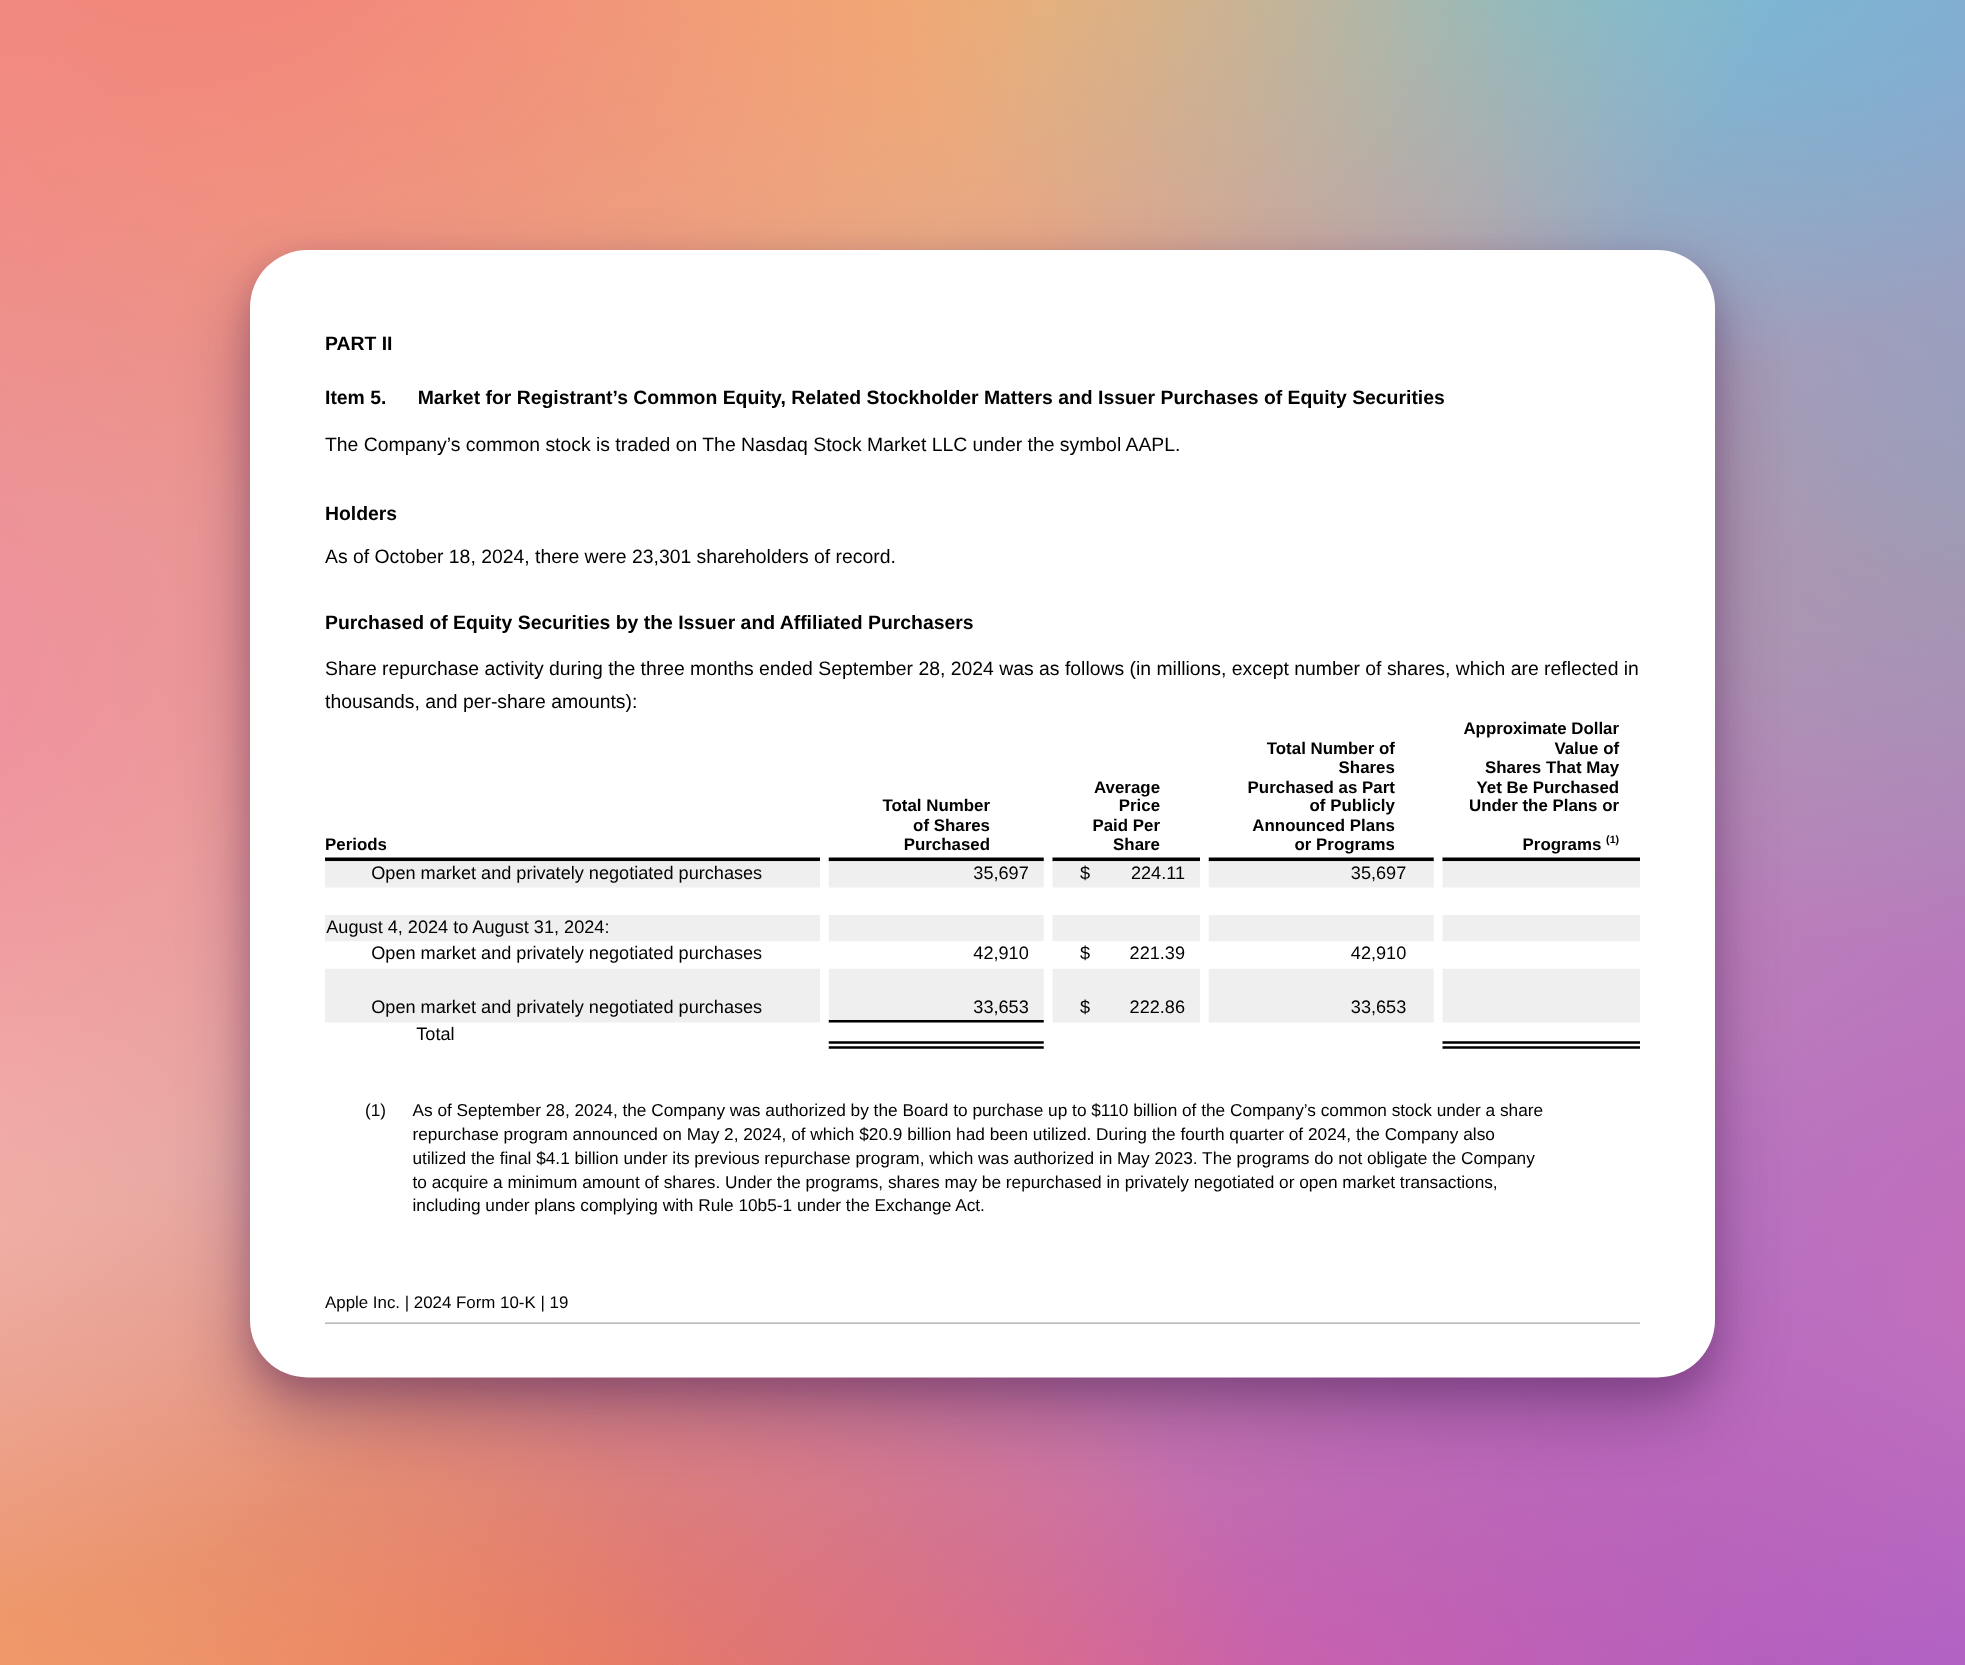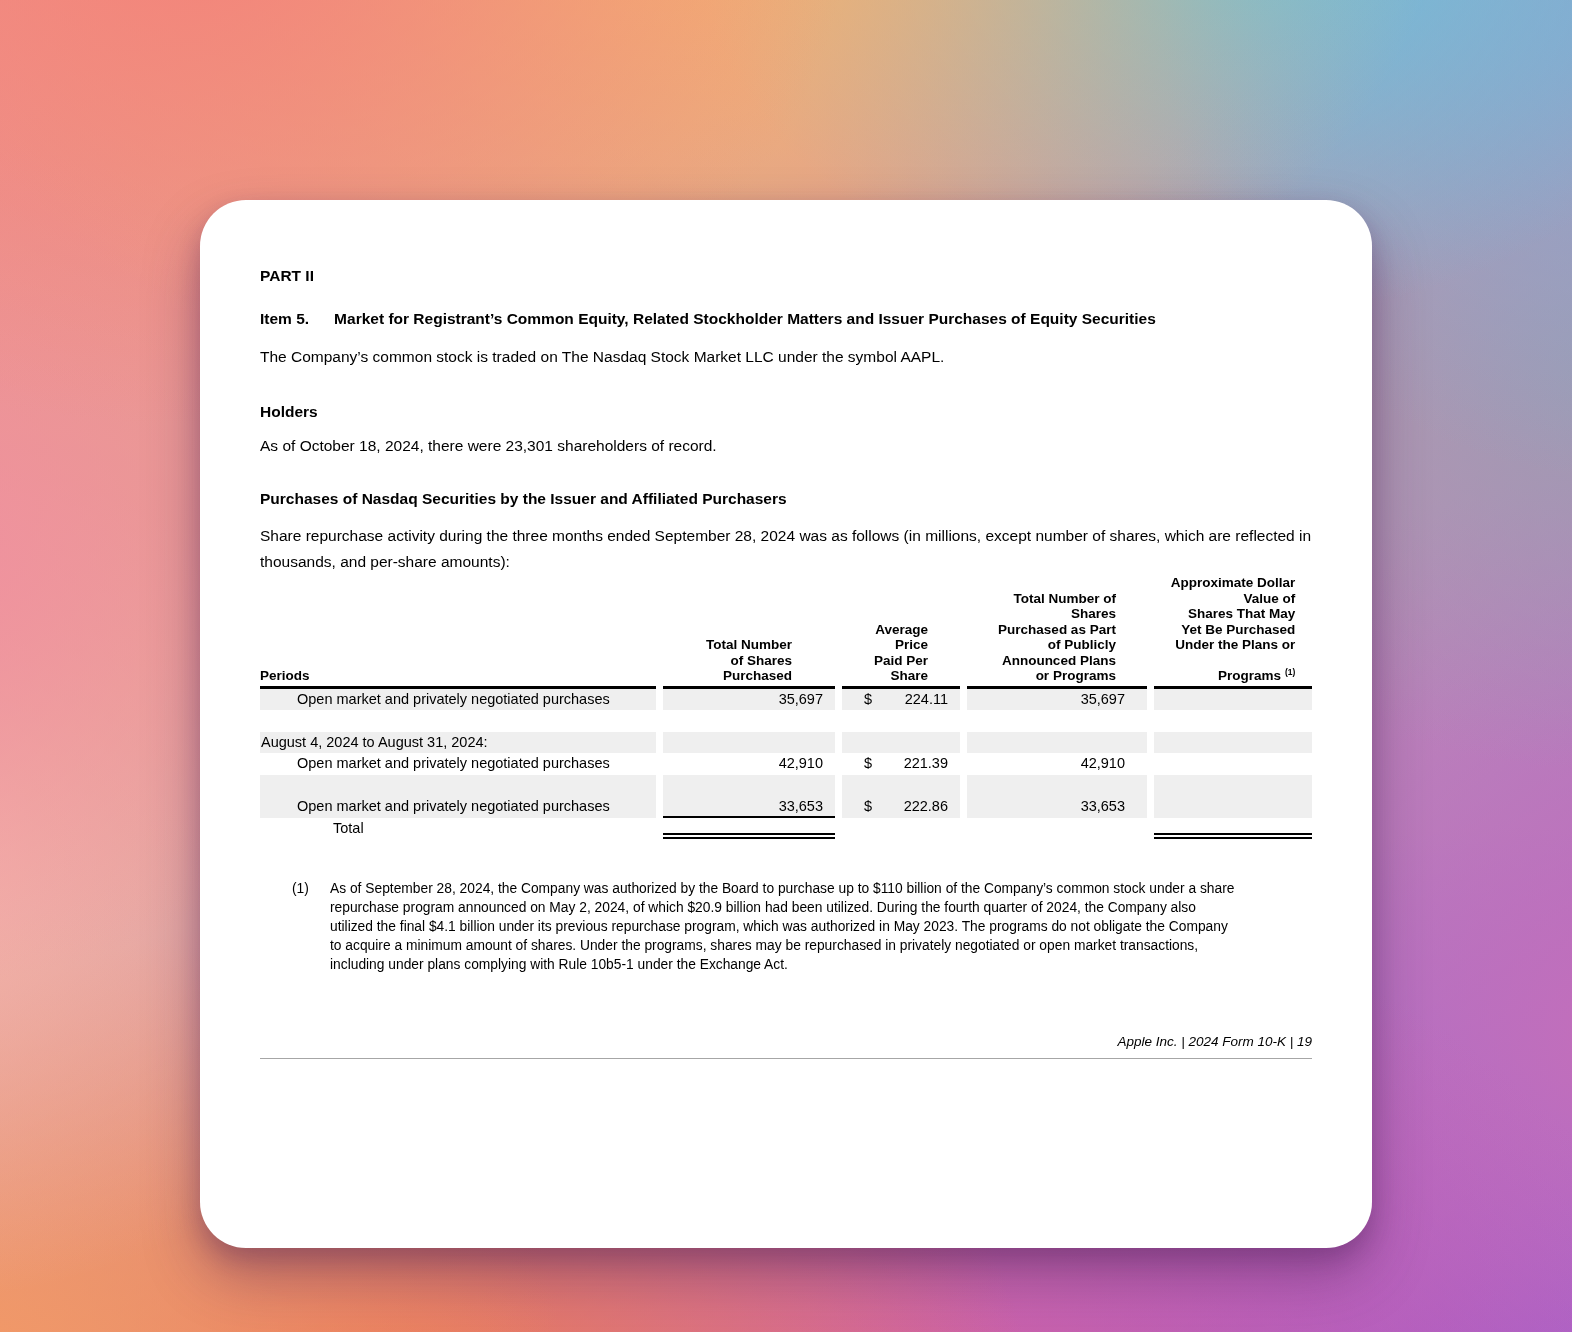--- a/index.html
+++ b/index.html
@@ -21,21 +21,21 @@
       radial-gradient(36% 32% at -8% 66%,  #f6b4ae 0%, rgba(246,180,174,0) 100%),
       radial-gradient(40% 36% at -4% 104%, #f49a64 0%, rgba(244,154,100,0) 100%),
       radial-gradient(42% 40% at 24% 108%, #f0794e 0%, rgba(240,121,78,0) 100%),
       radial-gradient(52% 46% at 58% 112%, #d75aa2 0%, rgba(215,90,162,0) 100%),
       radial-gradient(40% 42% at 104% 78%, #c46fba 0%, rgba(196,111,186,0) 100%),
       radial-gradient(46% 48% at 96% 110%, #8b54da 0%, rgba(139,84,218,0) 100%),
       linear-gradient(135deg, #ef918c 0%, #e3a18f 28%, #c497ad 55%, #b184be 78%, #a56bcd 100%);
   }
   .card {
     position:absolute; left:200px; top:200px;
-    width:1172px; height:1048px;
+    width:1172px; height:902px;
     background:#ffffff;
     border-radius:46px;
     box-shadow:0 28px 55px rgba(70,25,80,.38), 0 10px 22px rgba(70,25,80,.22);
     overflow:hidden;
   }
   .doc { padding:68px 60px 0 60px; }
 
   .h-part  { font-size:15.5px; font-weight:bold; line-height:16px; margin-bottom:27px; }
   .h-item  { font-size:15.5px; font-weight:bold; line-height:16px; margin-bottom:21px; }
   .item-num { display:inline-block; margin-right:25px; }
@@ -73,42 +73,42 @@
   .u-sgl { border-bottom:2px solid #000; }
   .u-dbl { border-bottom:6px double #000;margin-top:12px; }
 
   
   .footnote {
     margin:40px 0 0 32px;
     display:grid; grid-template-columns:38px 912px;
     font-size:13.8px; line-height:19px;
   }
   .footer { margin-top:60px; }
-  .footer-text { text-align:right; font-size:13.5px; line-height:15px;font-style:italic; }
+  .footer-text { text-align:left; font-size:13.5px; line-height:15px; }
   .footer-rule { border:none; height:1px; background:#a6a6a6; margin-top:9px; width:1052px; }
 </style>
 </head>
 <body>
 
 <div class="bg">
   <div class="card">
     <div class="doc">
 
       <div class="h-part">PART II</div>
 
       <div class="h-item">
         <span class="item-num">Item 5.</span><span>Market for Registrant’s Common Equity, Related Stockholder Matters and Issuer Purchases of Equity Securities</span>
       </div>
 
       <p class="p-lead">The Company’s common stock is traded on The Nasdaq Stock Market LLC under the symbol AAPL.</p>
 
       <div class="h-sub h-holders">Holders</div>
       <p class="p-holders">As of October 18, 2024, there were 23,301 shareholders of record.</p>
 
-      <div class="h-sub h-purch">Purchases of Nasdaq Securities by the Issuer and Affiliated Purchasers</div>
+      <div class="h-sub h-purch">Purchased of Equity Securities by the Issuer and Affiliated Purchasers</div>
       <p class="p-intro">Share repurchase activity during the three months ended September 28, 2024 was as follows (in millions, except number of shares, which are reflected in thousands, and per-share amounts):</p>
 
       <div class="table">
 
         <div class="grid thead">
           <div class="th th-l">
               <span>Periods</span>
             </div>
           <div class="th sp-h"></div>
           <div class="th">

